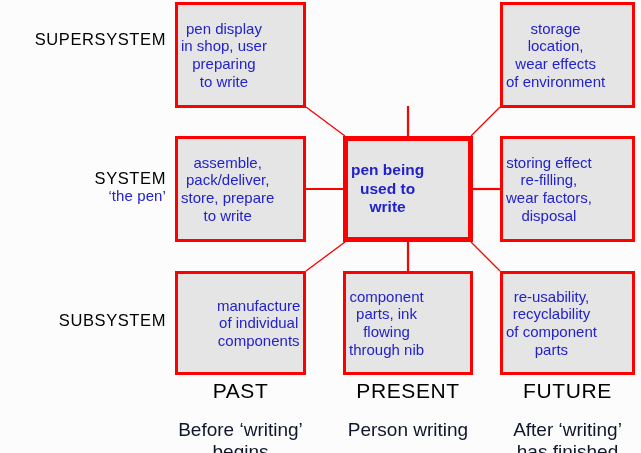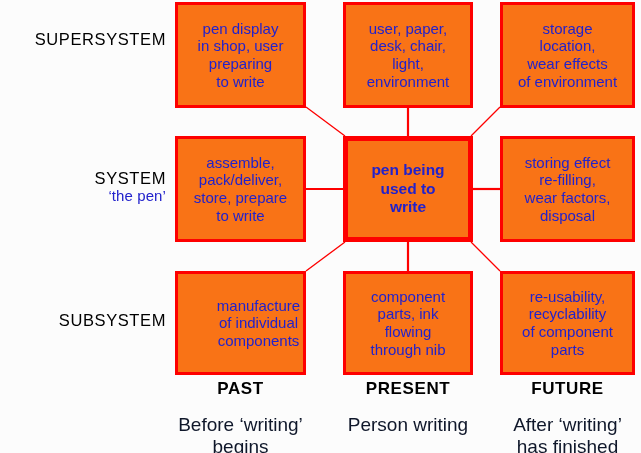--- a/index.html
+++ b/index.html
@@ -53,24 +53,23 @@
     letter-spacing: 0.1px;
     margin-top: 1px;
   }
 
   
   .box {
     position: absolute;
     z-index: 2;
     box-sizing: border-box;
     border: 3px solid #fe0000;
-    background: #f97316;
+    background: #e5e5e5;
     display: flex;
     align-items: center;
-    justify-content: center;
     text-align: center;
   }
   .box .box-text {
     color: #2222cc;
     font-size: 15px;
     line-height: 1.17;
     padding: 0 3px;
     white-space: pre-line;
   }
   .box.center {
@@ -85,23 +84,22 @@
   
   .col-label {
     position: absolute;
     z-index: 3;
     text-align: center;
     line-height: 1.14;
   }
   .col-label .cl-main {
     display: block;
     color: #000000;
-    font-size: 17px;
+    font-size: 21px;
     letter-spacing: 0.6px;
-    font-weight: bold;
   }
   .col-label .cl-sub {
     display: block;
     color: #0f172a;
     font-size: 19px;
     margin-top: 16px;
     white-space: pre-line;
   }
 </style>
 </head>
@@ -141,26 +139,20 @@
     <span class="rl-main">SUBSYSTEM</span>
   </div>
 
   <div class="box" style="left:175px; top:2px; width:131px; height:106px;">
     <span class="box-text">pen display
 in shop, user
 preparing
 to write</span>
   </div>
 
-  <div class="box" style="left:343px; top:2px; width:130px; height:106px;">
-    <span class="box-text">user, paper,
-desk, chair,
-light,
-environment</span>
-  </div>
 
   <div class="box" style="left:500px; top:2px; width:135px; height:106px;">
     <span class="box-text">storage
 location,
 wear effects
 of environment</span>
   </div>
 
   <div class="box" style="left:175px; top:136px; width:131px; height:106px;">
     <span class="box-text">assemble,

